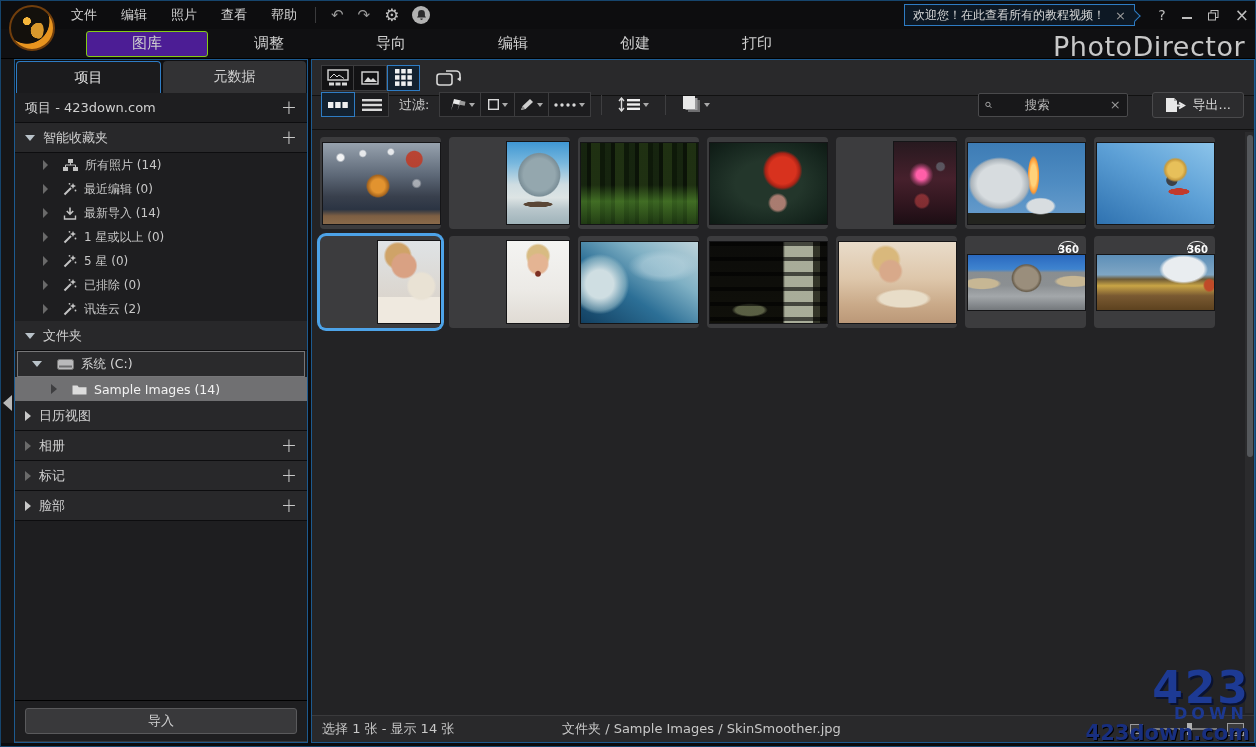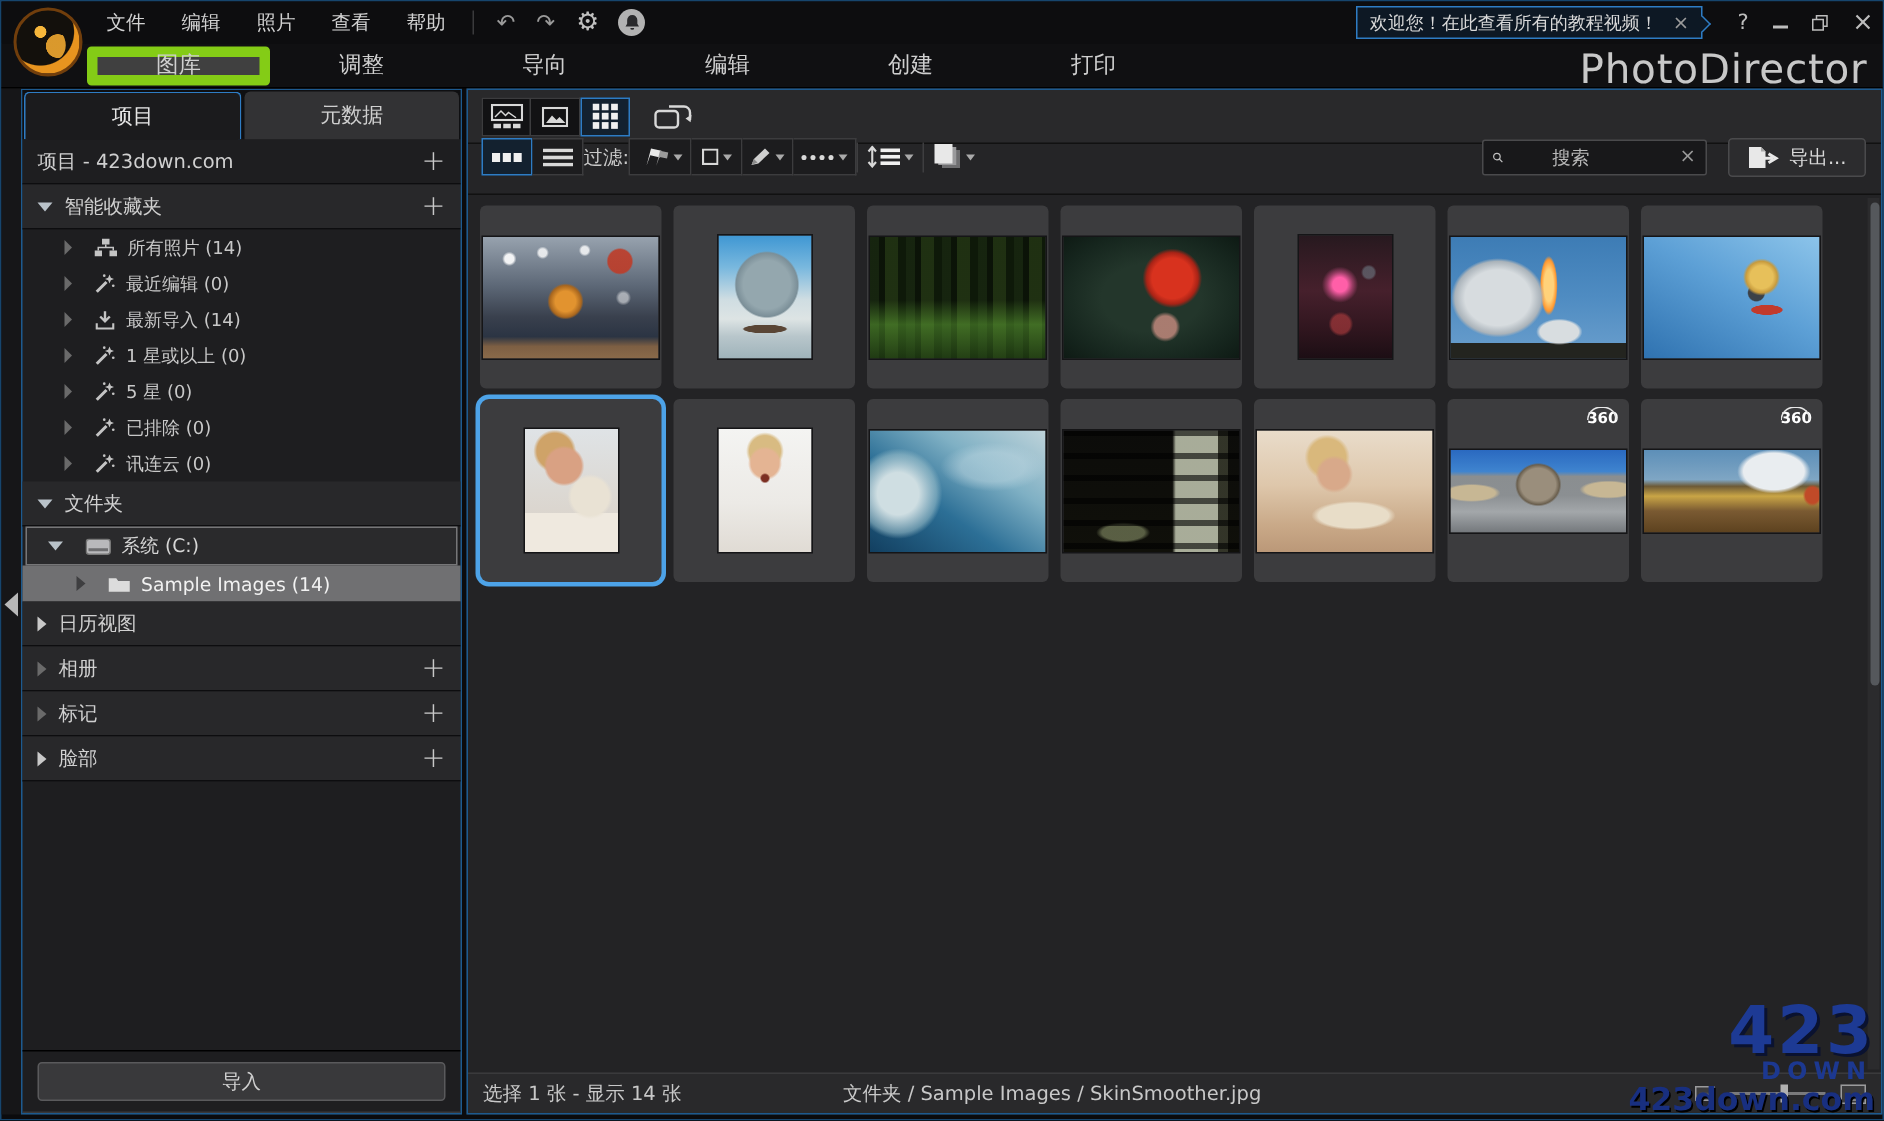--- a/index.html
+++ b/index.html
@@ -29,21 +29,21 @@
     border-bottom:1px solid #000; }
   .logo { position:absolute; left:8px; top:-24px; width:46px; height:46px; border-radius:50%;
     background:radial-gradient(circle at 38% 34%, #f6b63b 0 10%, #13100c 11% 58%, #e8941f 60% 78%, #8a4d10 92%);
     border:2px solid #north; border:2px solid #713e0c; z-index:3; }
   .logo::after { content:""; position:absolute; left:13px; top:12px; width:20px; height:22px;
     background:radial-gradient(circle at 70% 60%, #f0a830 0 40%, transparent 42%);
     border-radius:50% 50% 60% 40%; transform:rotate(-20deg); opacity:.9; }
   .mtabs { display:flex; margin-left:57px; }
   .mtab { width:122px; height:26px; display:flex; align-items:center; justify-content:center;
     color:#cfcfcf; font-size:15px; }
-  .mtab.active { border:7px solid #84cc16; border-radius:3px; background:#404040; }
+  .mtab.active { border:1px solid #84cc16; border-radius:3px; background:#4c1d95;margin-left:28px; }
   .brand { position:absolute; right:10px; top:2px; color:#c8c8c8; font-size:27px; letter-spacing:0.5px; }
 
   
   .content { flex:1; display:flex; min-height:0; padding-bottom:3px; }
   .leftstrip { width:13px; background:#161618; position:relative; }
   .collapse-tri { position:absolute; top:336px; left:2px; width:0; height:0;
     border-top:8px solid transparent; border-bottom:8px solid transparent; border-right:9px solid #b8b8b8; }
 
   
   .sidebar { width:294px; background:#1e1e20; border:1px solid #1d5a8f; display:flex; flex-direction:column; }
@@ -75,21 +75,21 @@
   
   .main { flex:1; margin-left:3px; border:1px solid #1d5a8f; display:flex; flex-direction:column;
     background:#29292b; position:relative; min-width:0; }
   .viewbar { height:36px; display:flex; align-items:center; padding-left:9px; gap:12px;
     border-bottom:1px solid #111; }
   .btn-group { display:flex; }
   .vbtn { width:33px; height:26px; background:#121214; border:1px solid #3c3c3e; display:flex;
     align-items:center; justify-content:center; }
   .vbtn + .vbtn { border-left:none; }
   .vbtn.active { border:1px solid #2e7cc4; background:#13212f; }
-  .filterbar { height:34px; display:flex; align-items:center; padding:0 10px 16px 9px; gap:0;
+  .filterbar { height:34px; display:flex; align-items:center; padding:0 10px 16px 9px; gap:10px;
     border-bottom:1px solid #111; background:#252527; }
   .fbtn { min-width:34px; height:25px; background:#1c1c1e; border:1px solid #3c3c3e; display:flex;
     align-items:center; justify-content:center; gap:3px; padding:0 5px; }
   .fbtn + .fbtn { border-left:none; }
   .fbtn.active { border:1px solid #2e7cc4; background:#13212f; }
   .caret { width:0; height:0; border-left:3.5px solid transparent; border-right:3.5px solid transparent;
     border-top:4px solid #aaa; }
   .flabel { color:#c8c8c8; font-size:13px; }
   .vsep { width:1px; height:20px; background:#3e3e40; }
   .searchbox { margin-left:auto; width:150px; height:24px; background:#18181a; border:1px solid #4a4a4c;
@@ -97,22 +97,22 @@
   .searchbox input { flex:1; background:transparent; border:none; outline:none; color:#c8c8c8;
     font-size:12.5px; width:80px; font-family:inherit;margin-left:28px; }
   .searchbox input::placeholder { color:#b8b8b8; opacity:1; }
   .sx { color:#9a9a9a; font-size:13px; }
   .export-btn { height:26px; background:#2c2c2e; border:1px solid #4a4a4c; border-radius:3px;
     display:flex; align-items:center; gap:7px; padding:0 12px; color:#d8d8d8; font-size:13px; margin-left:14px; }
 
   
   .gridarea { flex:1; background:#232325; position:relative; padding:7px 20px 7px 8px;
     display:flex; flex-wrap:wrap; gap:7px 8px; align-content:flex-start; overflow:hidden; }
-  .cell { width:121px; height:122px; background:#3c3c3e; border-radius:4px; display:flex;
-    align-items:center; justify-content:center; position:relative; flex:none;text-decoration:underline; }
+  .cell { width:121px; height:92px; background:#3c3c3e; border-radius:4px; display:flex;
+    align-items:center; justify-content:flex-end; position:relative; flex:none;text-decoration:underline; }
   .cell.sel { box-shadow:0 0 0 3px #4da3e8; border-radius:6px; }
   .thumb { border:1px solid #151517; }
   .land { width:119px; height:83px; }
   .port { width:64px; height:84px; }
   .pano { width:119px; height:57px; }
   .badge360 { position:absolute; top:5px; right:7px; color:#fff; font-size:10px; font-weight:bold;
     padding-top:3px; }
   .badge360::before { content:""; position:absolute; top:0; left:0px; width:18px; height:8px;
     border:1.4px solid #e8e8e8; border-bottom:none; border-radius:9px 9px 0 0; }
   .scrolltrack { position:absolute; right:1px; top:2px; bottom:2px; width:8px; background:#2b2b2d; }
@@ -361,21 +361,21 @@
           <div class="titem">
             <span class="tri-r tri-dim" style="border-left-width: 5px;"></span>
             <span>
               <svg width="14" height="14" viewBox="0 0 14 14">
                 <line x1="1.5" y1="12.5" x2="8" y2="6" stroke="#c4c4c4" stroke-width="2"></line>
                 <path d="M10 1 l0.9 2.1 L13 4 l-2.1 0.9 L10 7 l-0.9-2.1 L7 4 l2.1-0.9z" fill="#c4c4c4"></path>
                 <circle cx="12.5" cy="8.5" r="0.9" fill="#c4c4c4"></circle>
                 <circle cx="6.5" cy="1.8" r="0.9" fill="#c4c4c4"></circle>
               </svg>
             </span>
-            <span>讯连云 (0)</span>
+            <span>讯连云 (2)</span>
           </div>
         </div>
       <div class="srow sect">
         <span class="tri-d"></span>
         <span>文件夹</span>
       </div>
       <div class="drive-row">
         <span class="tri-d" style="margin-left:-22px;"></span>
         <svg width="17" height="11" viewBox="0 0 17 11">
             <rect x="0.5" y="0.5" width="16" height="10" rx="2" fill="#b9b9bb" stroke="#777"></rect>

